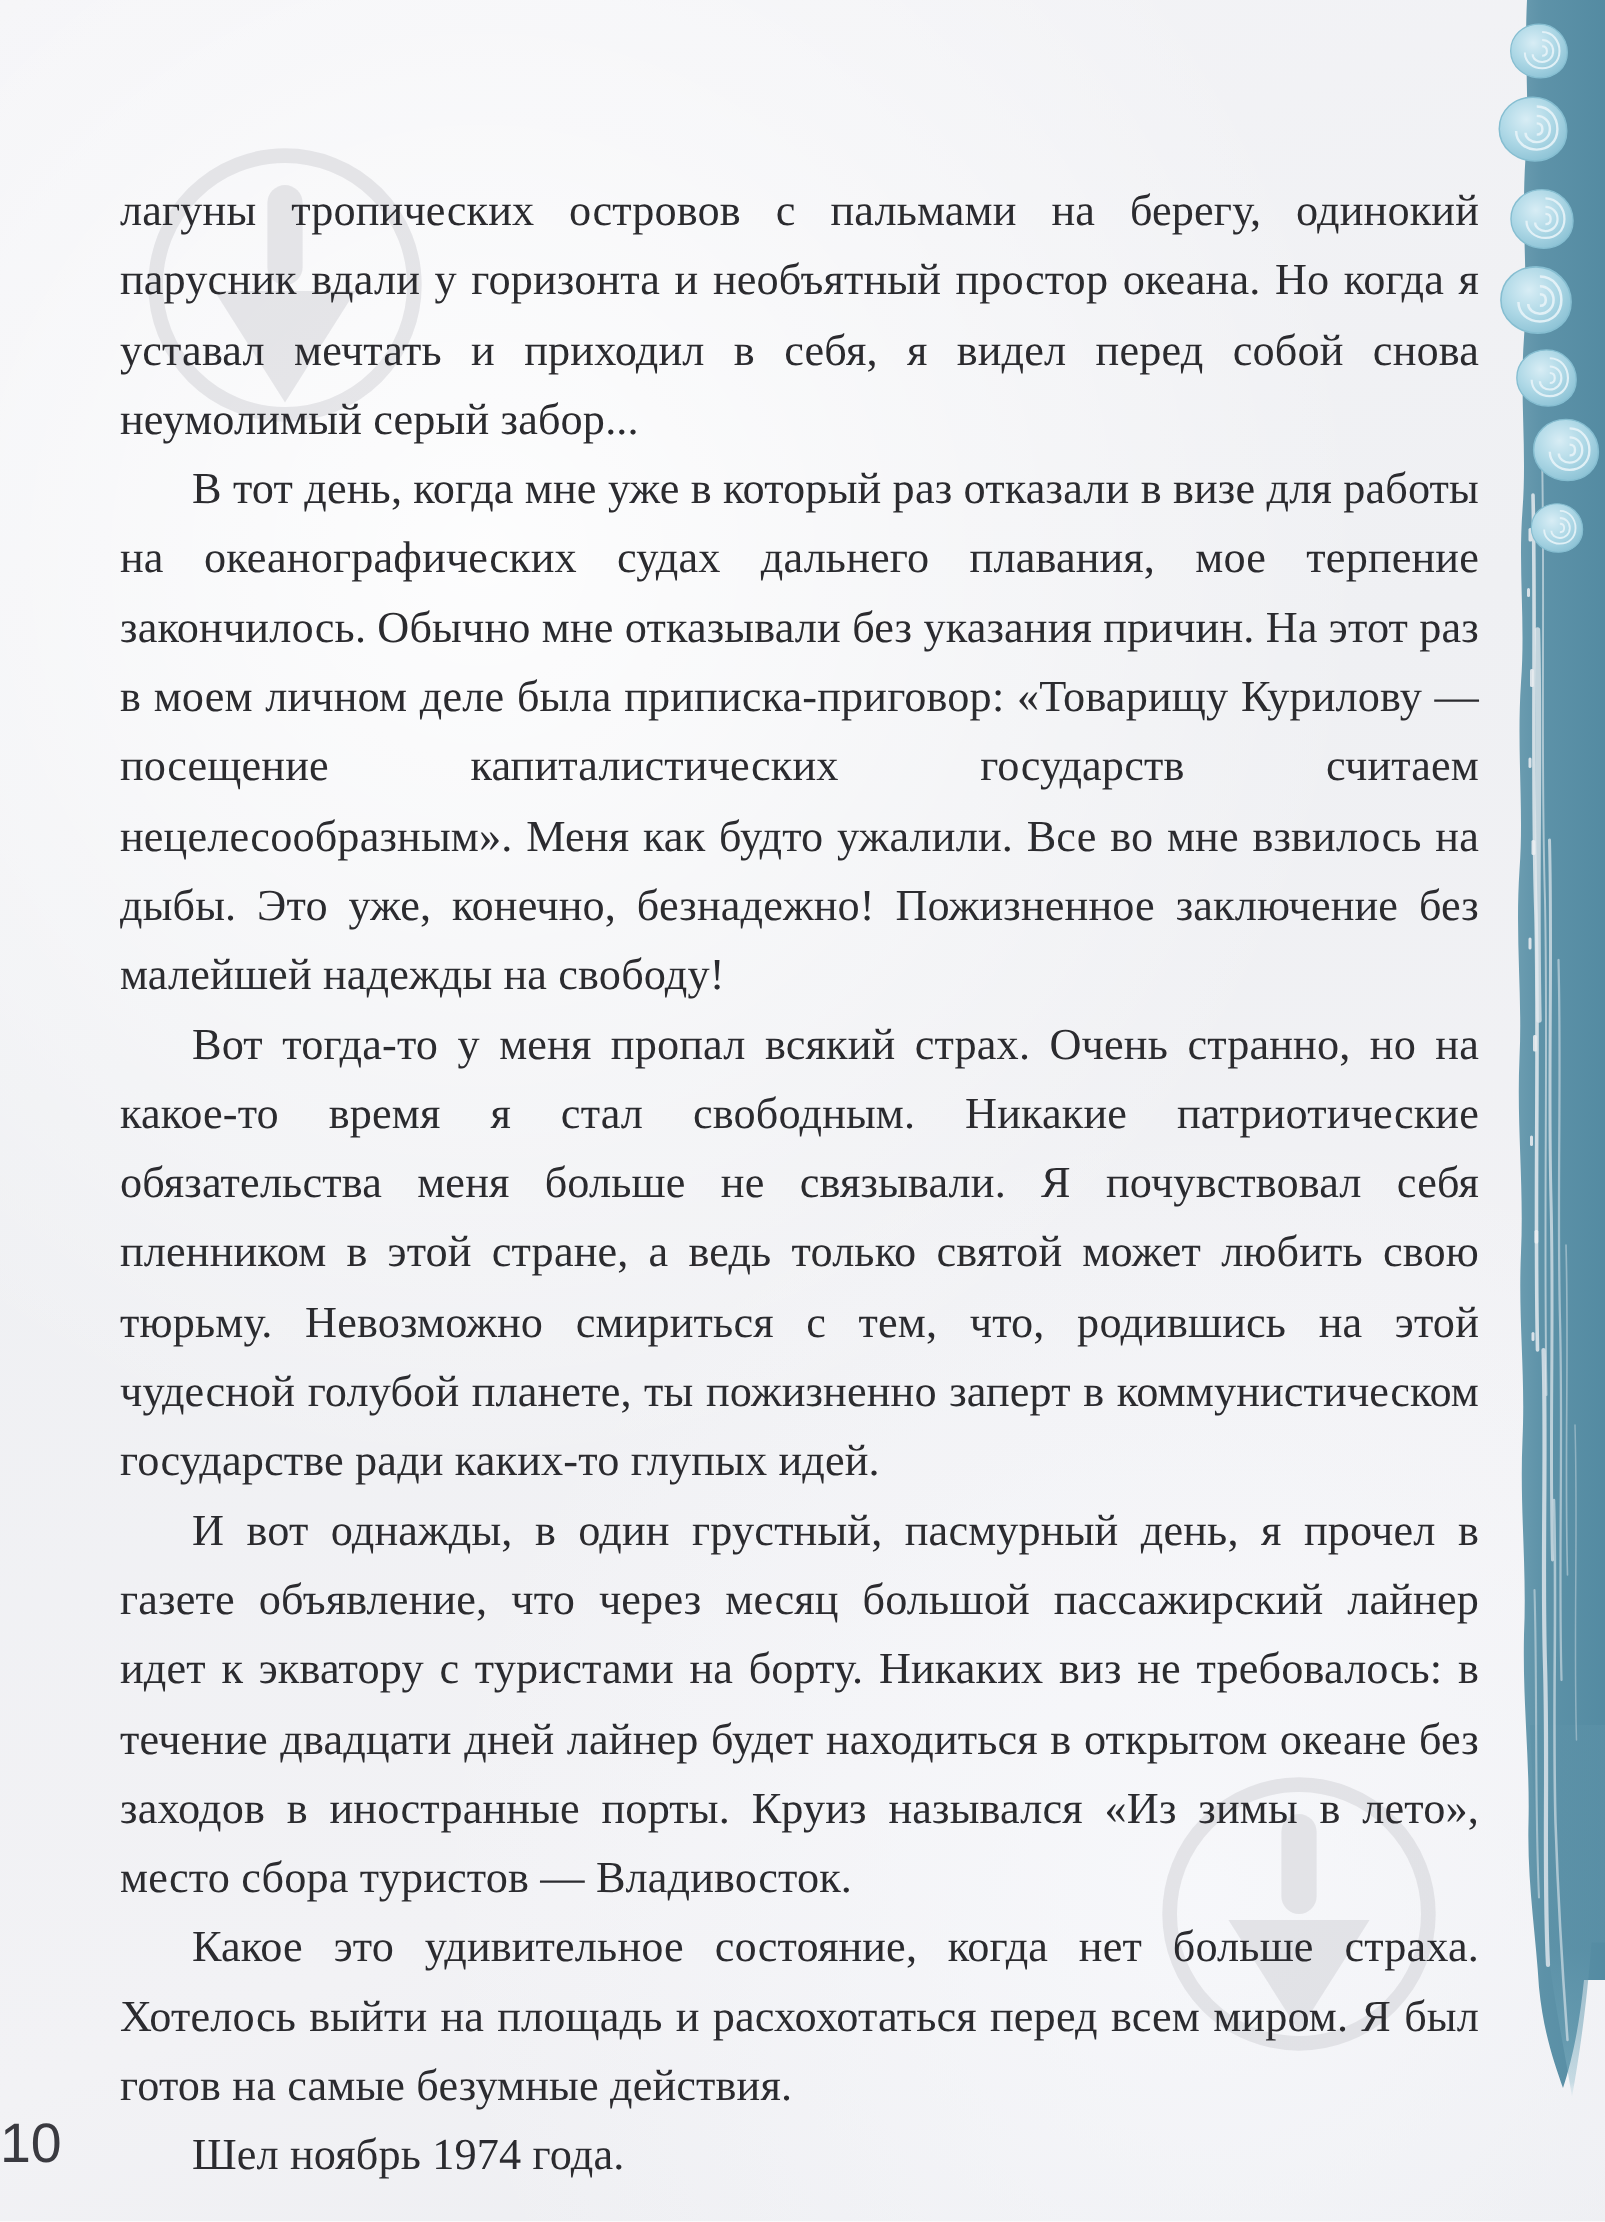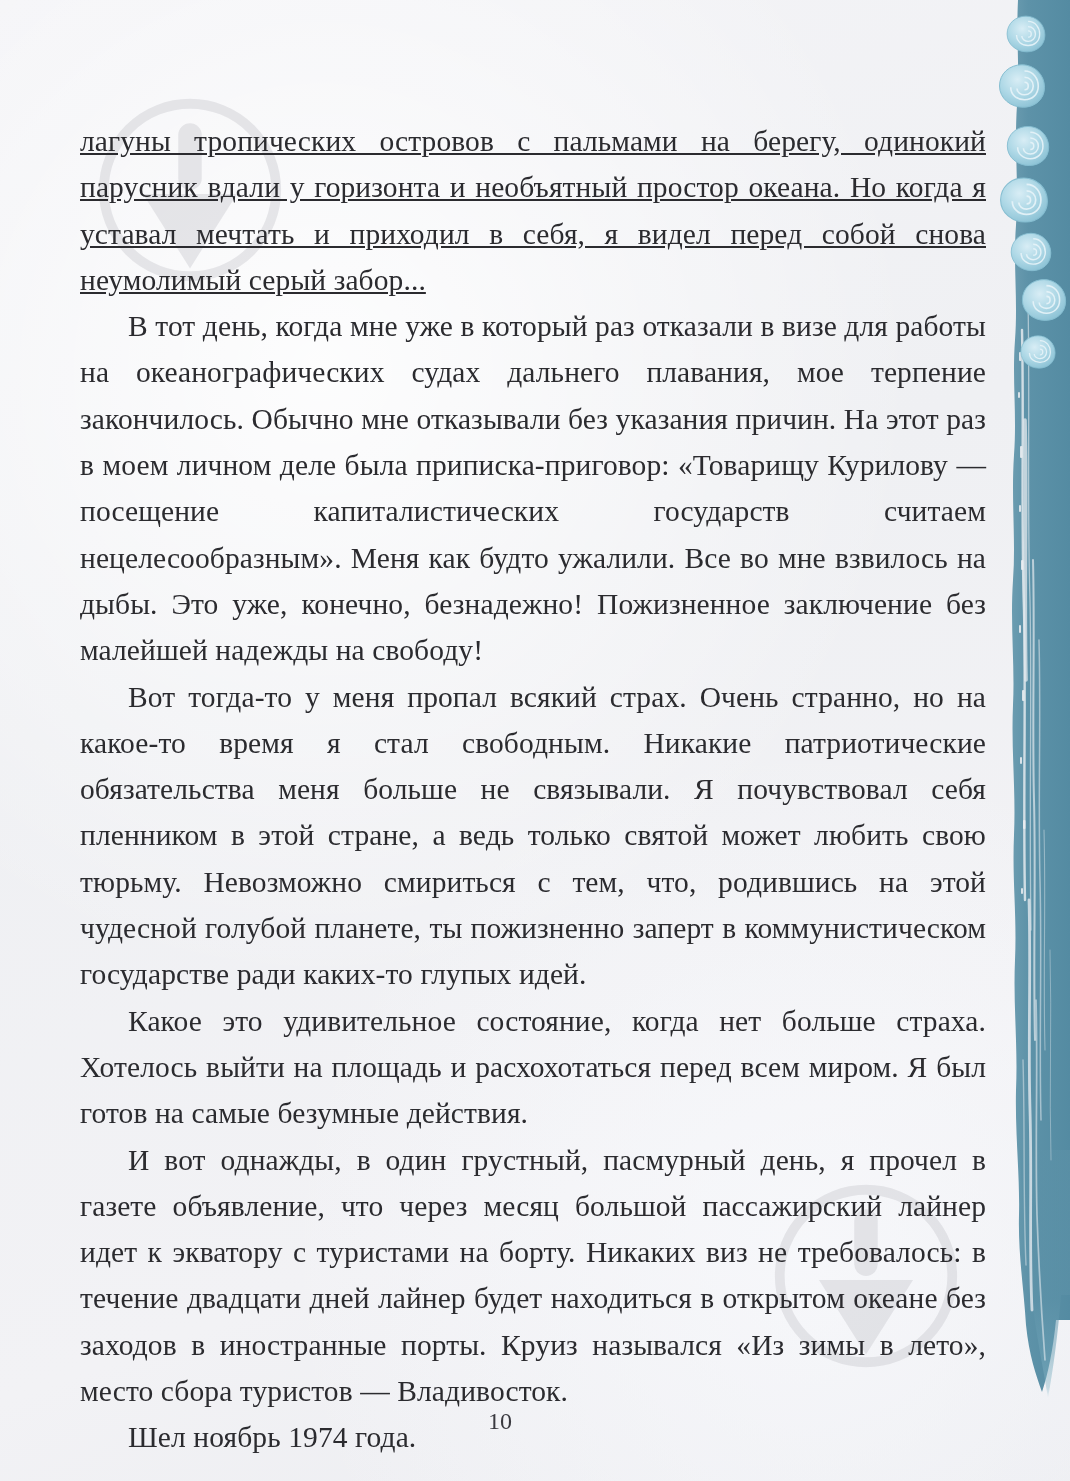--- a/index.html
+++ b/index.html
@@ -68,32 +68,31 @@
     font-size: 29.5px;
     line-height: 46.3px;
     color: #2b2b2f;
     text-align: justify;
     text-indent: 48px;
     -webkit-font-smoothing: antialiased;
     letter-spacing: 0.1px;
   }
   .para.first {
     text-indent: 0;
-    text-decoration: underline;
   }
 
   .page-number {
     position: absolute;
     left: 0;
     top: 1408px;
     width: 1000px;
-    text-align: center;
-    font-size: 24px;
+    text-align: left;
+    font-size: 37px;
     color: #3a3a40;
-    font-family: Liberation Serif, serif;
+    font-family: Liberation Sans, sans-serif;
   }
 </style>
 </head>
 <body>
 
 <div id="page">
 
   <div class="paper-tint"></div>
 
   <div class="deco-band">
@@ -202,21 +201,21 @@
   <svg class="watermark" style="left:768px; top:1178px; width:196px; height:196px;" viewBox="0 0 100 100">
     <circle cx="50" cy="50" r="44" fill="none" stroke="#c7c7cd" stroke-width="5"></circle>
     <rect x="44" y="16" width="12" height="34" rx="6" fill="#c7c7cd"></rect>
     <path d="M26 52 L74 52 L50 90 Z" fill="#c7c7cd"></path>
   </svg>
 
   <div class="text-column">
     <p class="para first">лагуны тропических островов с пальмами на берегу, одинокий парусник вдали у горизонта и необъятный простор океана. Но когда я уставал мечтать и приходил в себя, я видел перед собой снова неумолимый серый забор...</p>
     <p class="para">В тот день, когда мне уже в который раз отказали в визе для работы на океанографических судах дальнего плавания, мое терпение закончилось. Обычно мне отказывали без указания причин. На этот раз в моем личном деле была приписка-приговор: «Товарищу Курилову — посещение капиталистических государств считаем нецелесообразным». Меня как будто ужалили. Все во мне взвилось на дыбы. Это уже, конечно, безнадежно! Пожизненное заключение без малейшей надежды на свободу!</p>
     <p class="para">Вот тогда-то у меня пропал всякий страх. Очень странно, но на какое-то время я стал свободным. Никакие патриотические обязательства меня больше не связывали. Я почувствовал себя пленником в этой стране, а ведь только святой может любить свою тюрьму. Невозможно смириться с тем, что, родившись на этой чудесной голубой планете, ты пожизненно заперт в коммунистическом государстве ради каких-то глупых идей.</p>
+    <p class="para">И вот однажды, в один грустный, пасмурный день, я прочел в газете объявление, что через месяц большой пассажирский лайнер идет к экватору с туристами на борту. Никаких виз не требовалось: в течение двадцати дней лайнер будет находиться в открытом океане без заходов в иностранные порты. Круиз назывался «Из зимы в лето», место сбора туристов — Владивосток.</p>
     <p class="para">Какое это удивительное состояние, когда нет больше страха. Хотелось выйти на площадь и расхохотаться перед всем миром. Я был готов на самые безумные действия.</p>
-    <p class="para">И вот однажды, в один грустный, пасмурный день, я прочел в газете объявление, что через месяц большой пассажирский лайнер идет к экватору с туристами на борту. Никаких виз не требовалось: в течение двадцати дней лайнер будет находиться в открытом океане без заходов в иностранные порты. Круиз назывался «Из зимы в лето», место сбора туристов — Владивосток.</p>
     <p class="para">Шел ноябрь 1974 года.</p>
 
   </div>
 
   <div class="page-number">10</div>
 
 </div>
 
 </body></html>

